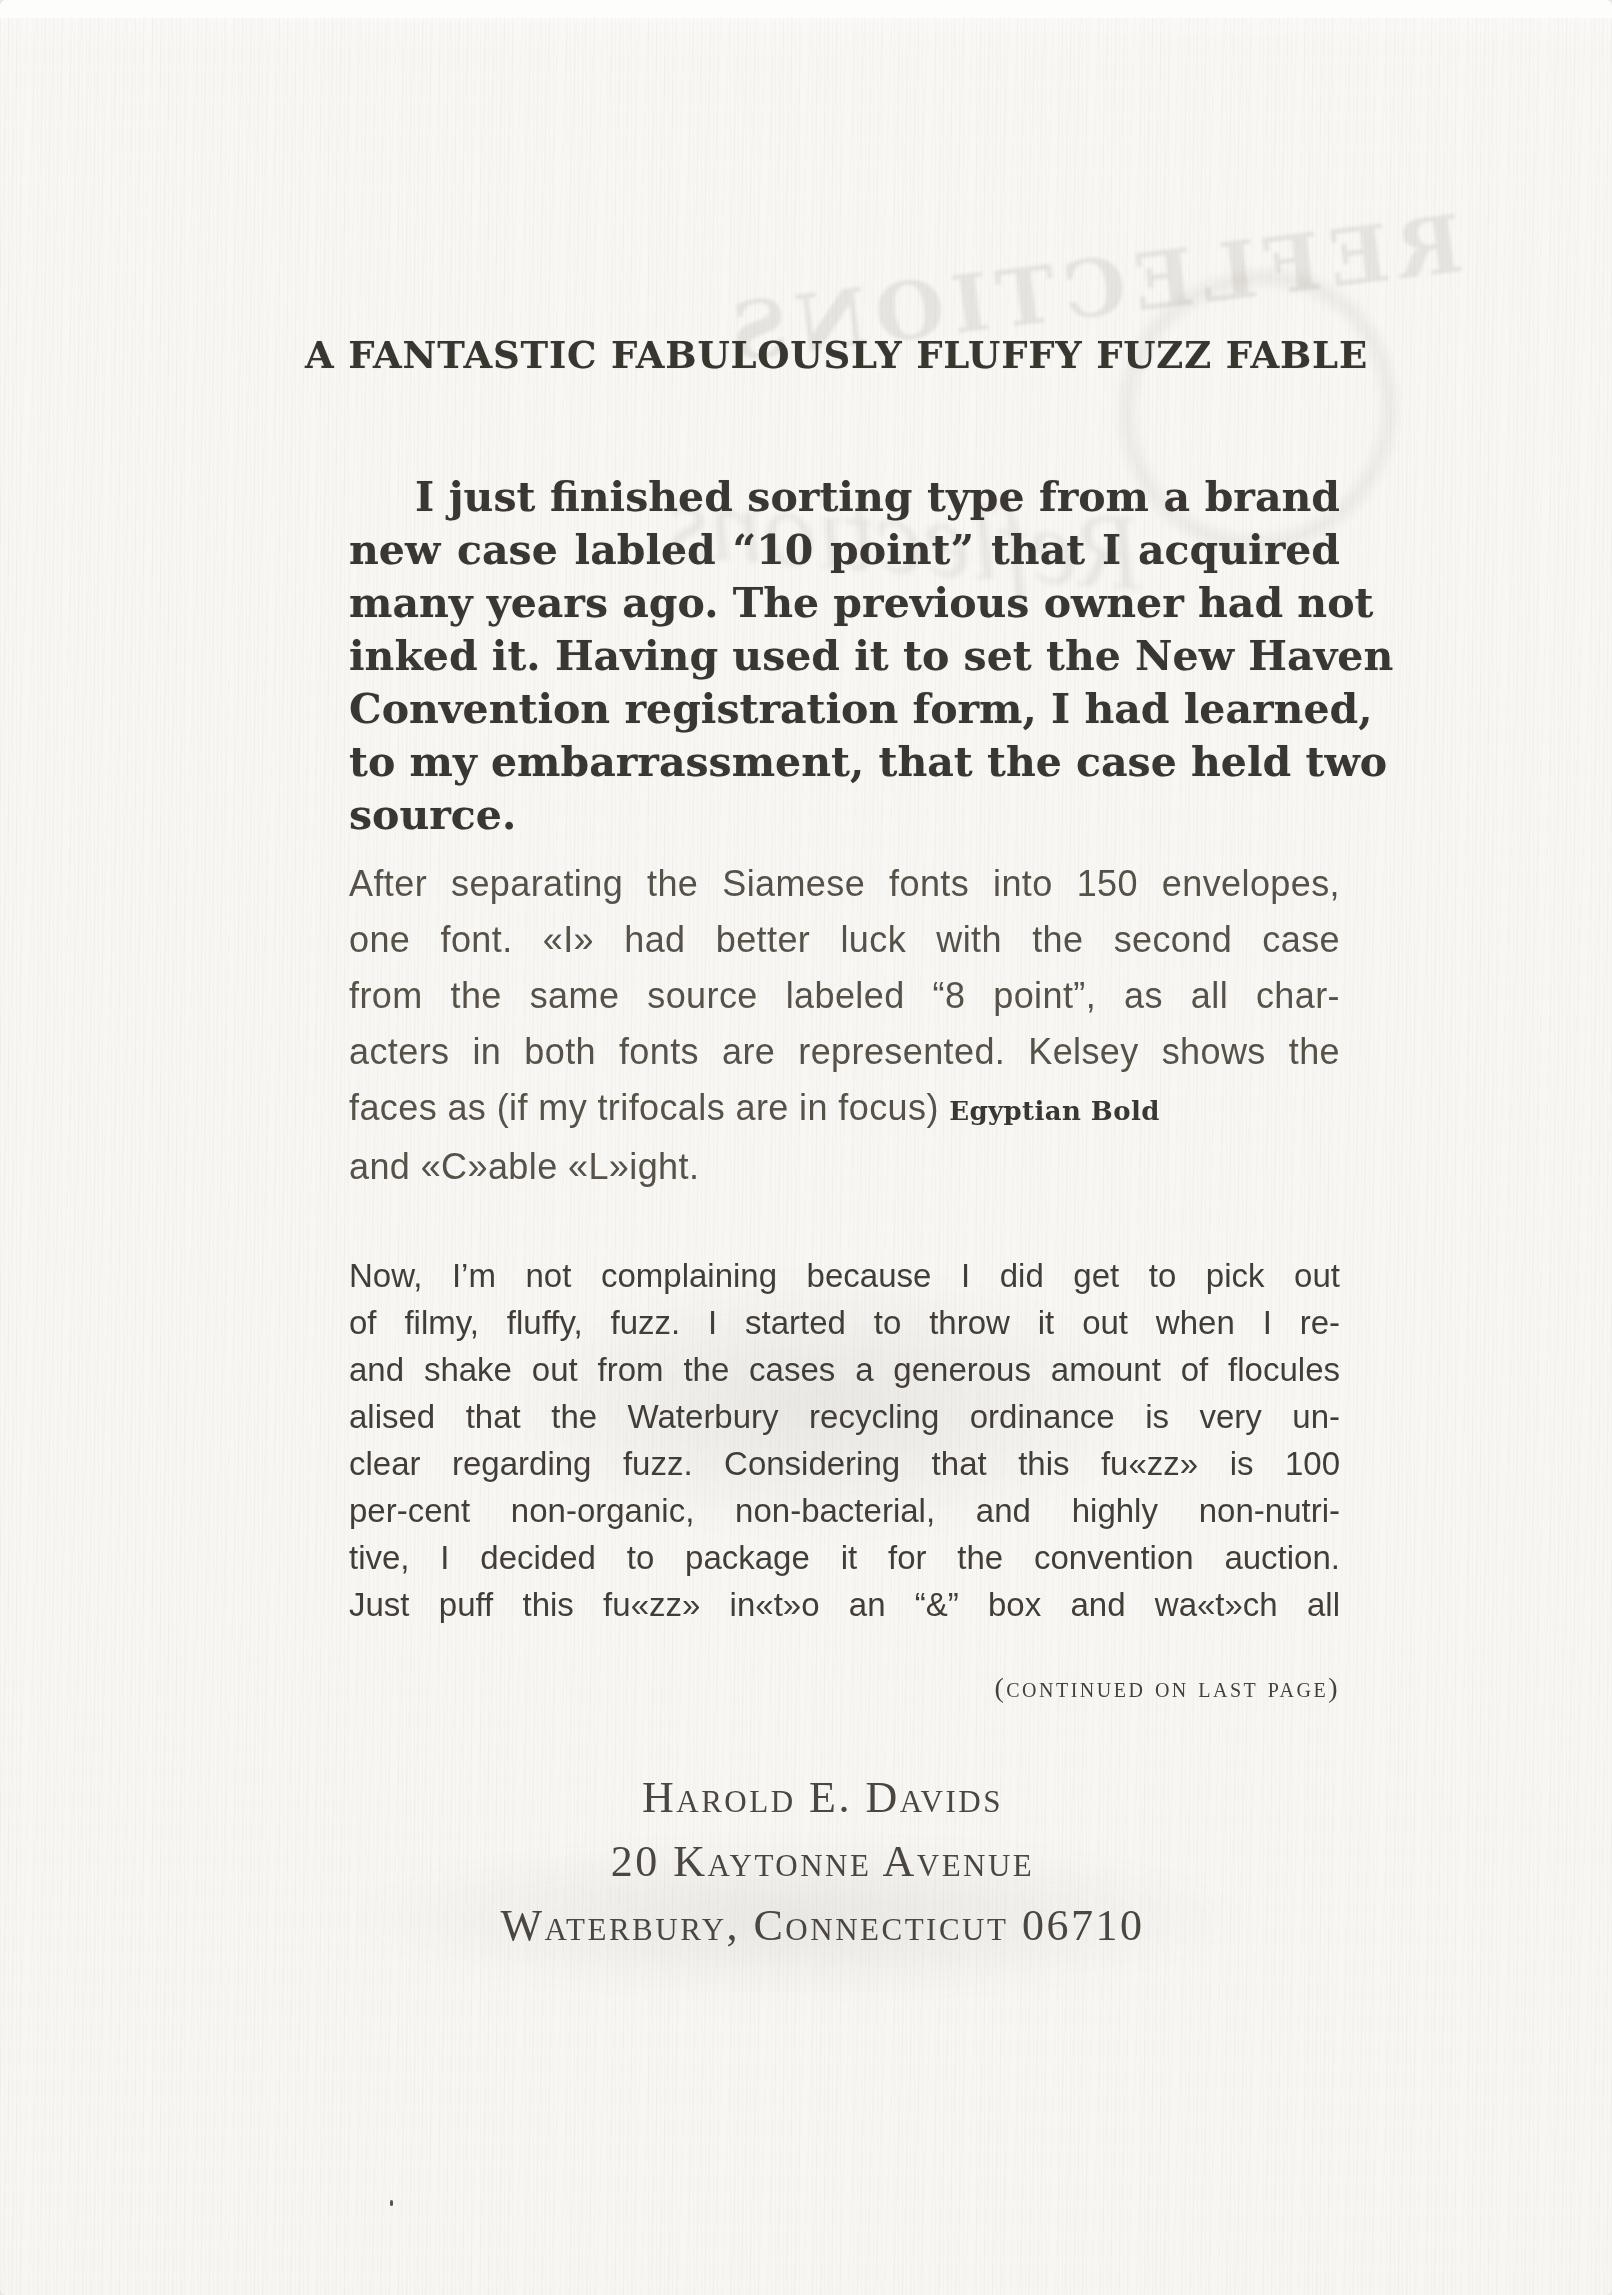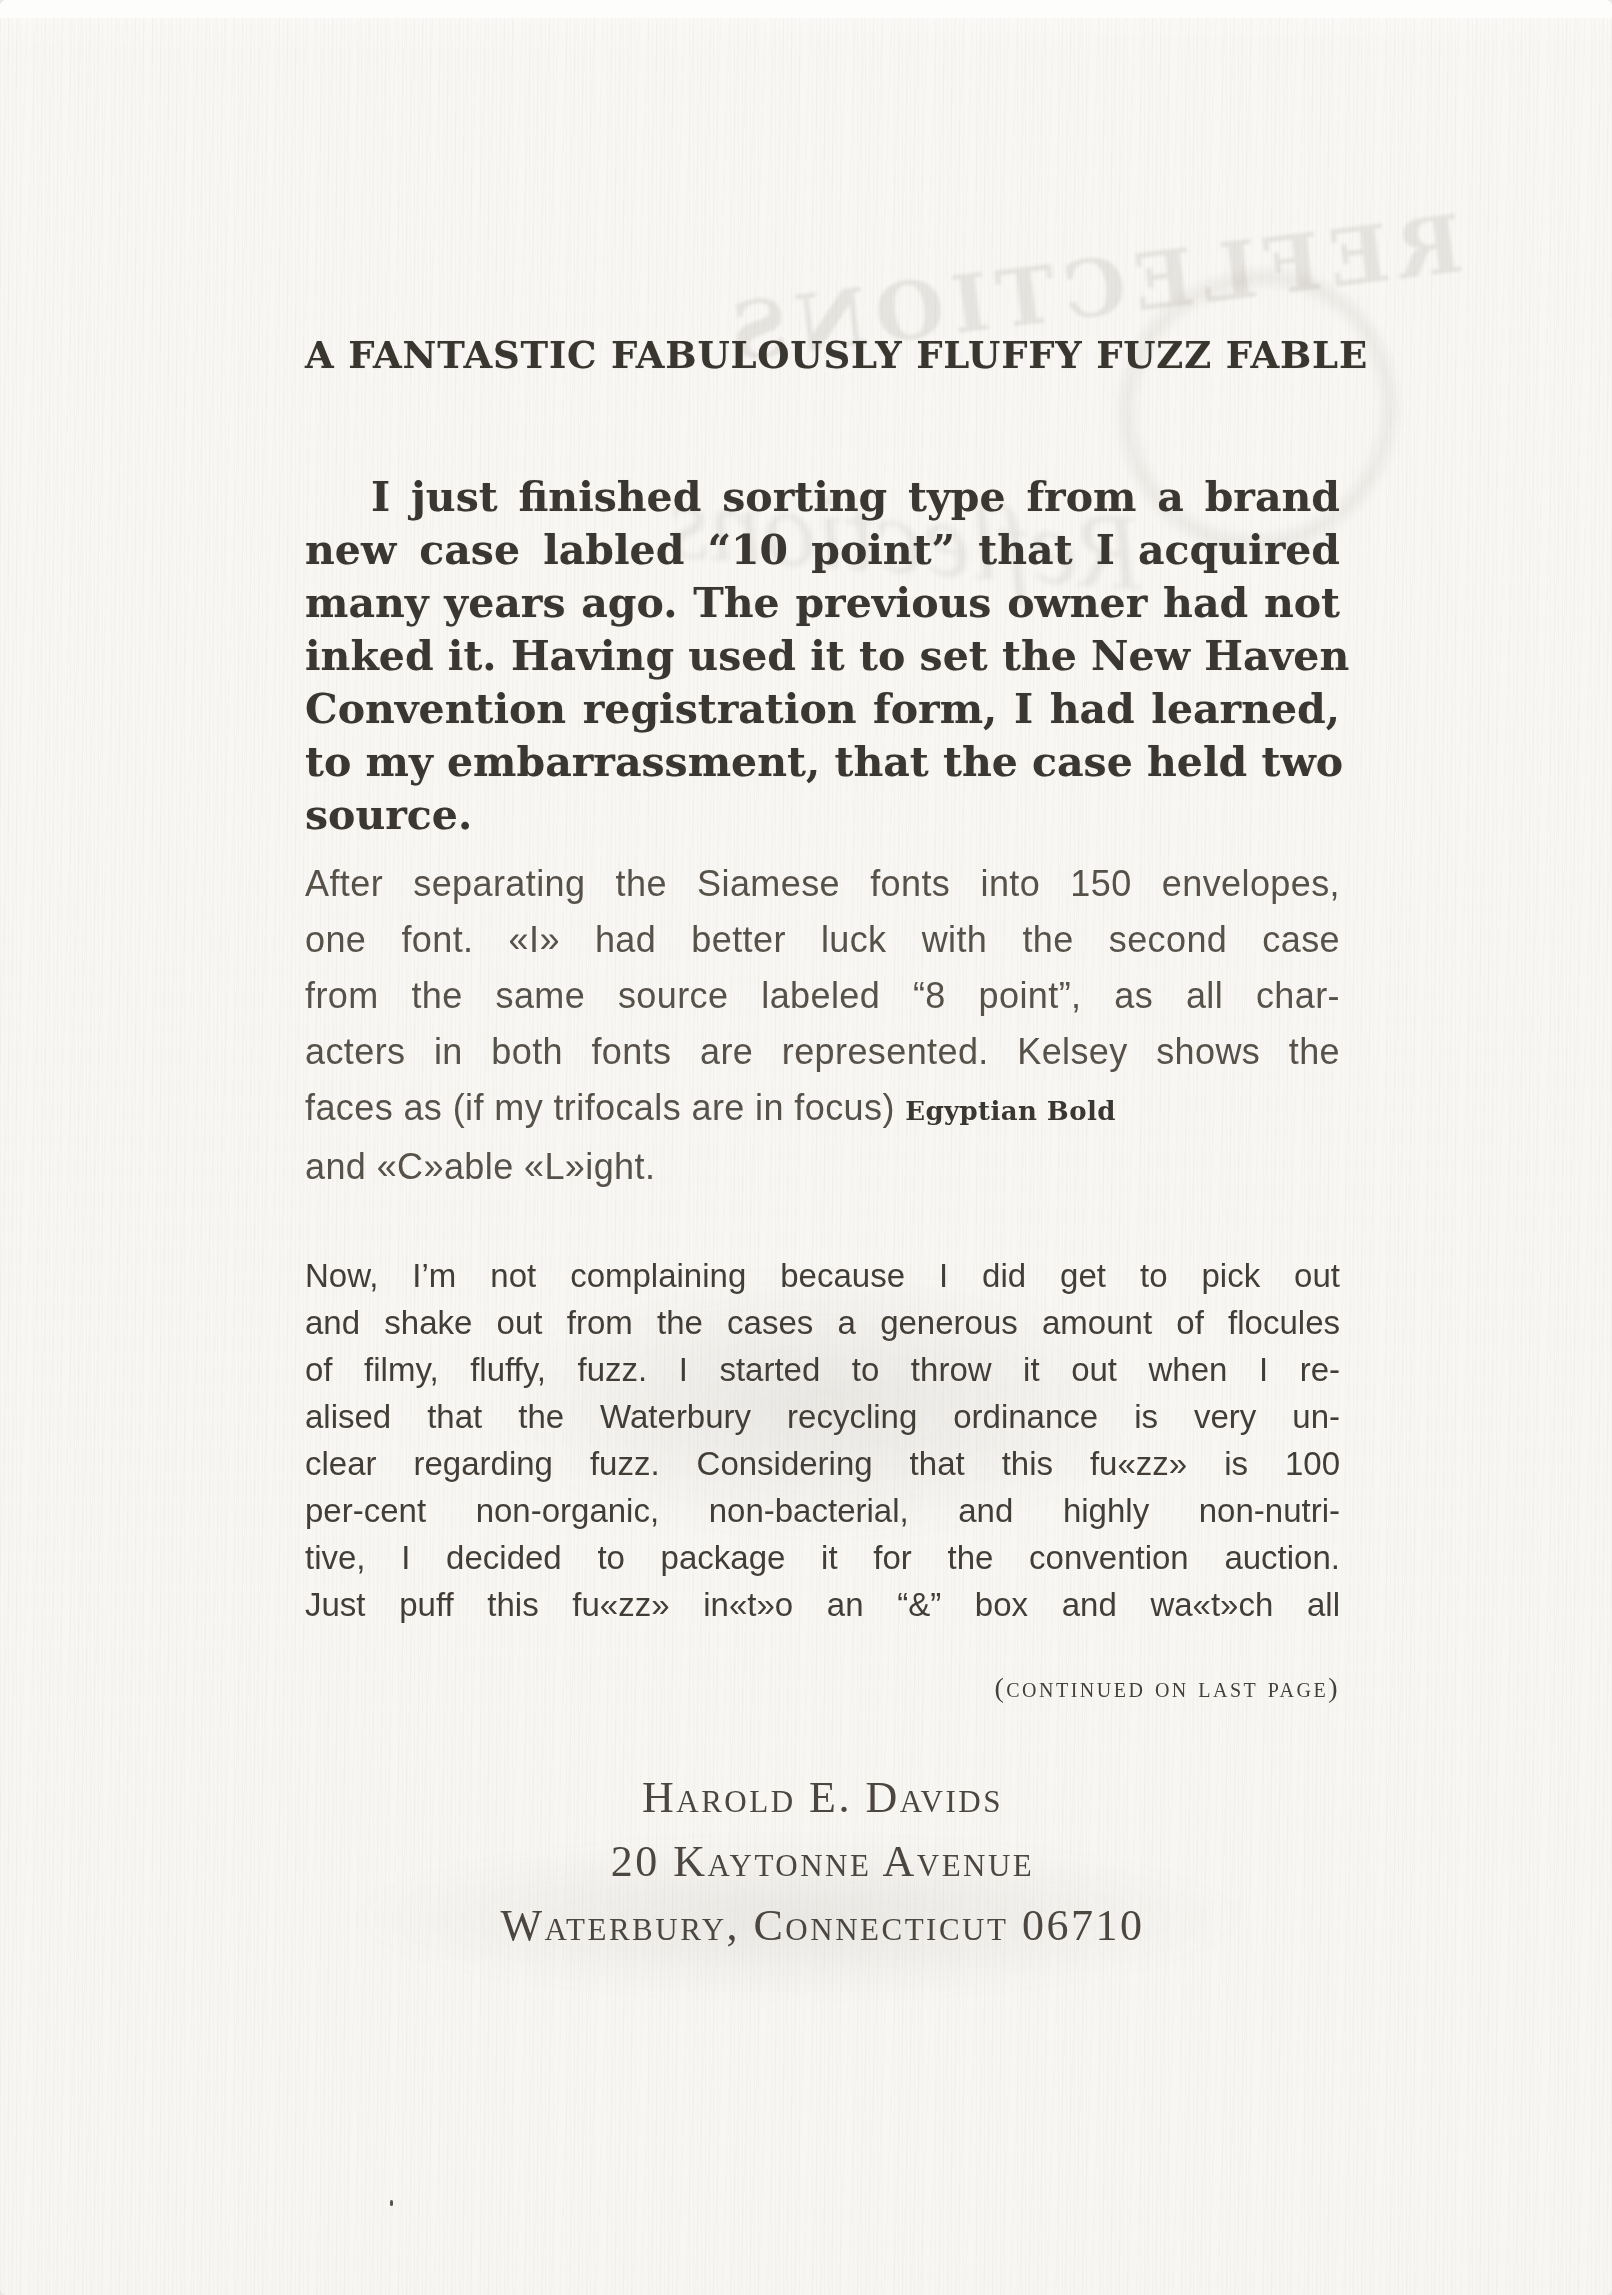--- a/index.html
+++ b/index.html
@@ -102,20 +102,21 @@
     color: #39352f;
     white-space: nowrap;
     text-shadow: 0 0 0.8px rgba(57,53,47,0.35);
   }
 
   .line {
     text-align: justify;
     -moz-text-align-last: justify;
     text-align-last: justify;
     white-space: nowrap;
+    margin-left: 44px;
   }
   .line.short {
     -moz-text-align-last: left;
     text-align-last: left;
   }
 
   .para1 {
     top: 471px;
     font-family: "DejaVu Serif", serif;
     font-weight: bold;
@@ -200,22 +201,22 @@
       <div class="line">After separating the Siamese fonts into 150 envelopes,</div>
       <div class="line">one font. «I» had better luck with the second case</div>
       <div class="line">from the same source labeled “8 point”, as all char-</div>
       <div class="line">acters in both fonts are represented. Kelsey shows the</div>
       <div class="line short"><span>faces as (if my trifocals are in focus) </span><span class="egyptian">Egyptian Bold</span></div>
       <div class="line short">and «C»able «L»ight.</div>
     </div>
 
     <div class="block para3">
       <div class="line">Now, I’m not complaining because I did get to pick out</div>
+      <div class="line">of filmy, fluffy, fuzz. I started to throw it out when I re-</div>
       <div class="line">and shake out from the cases a generous amount of flocules</div>
-      <div class="line">of filmy, fluffy, fuzz. I started to throw it out when I re-</div>
       <div class="line">alised that the Waterbury recycling ordinance is very un-</div>
       <div class="line">clear regarding fuzz. Considering that this fu«zz» is 100</div>
       <div class="line">per-cent non-organic, non-bacterial, and highly non-nutri-</div>
       <div class="line">tive, I decided to package it for the convention auction.</div>
       <div class="line">Just puff this fu«zz» in«t»o an “&amp;” box and wa«t»ch all</div>
     </div>
 
     <div class="block continued">(continued on last page)</div>
 
     <div class="block signature">

